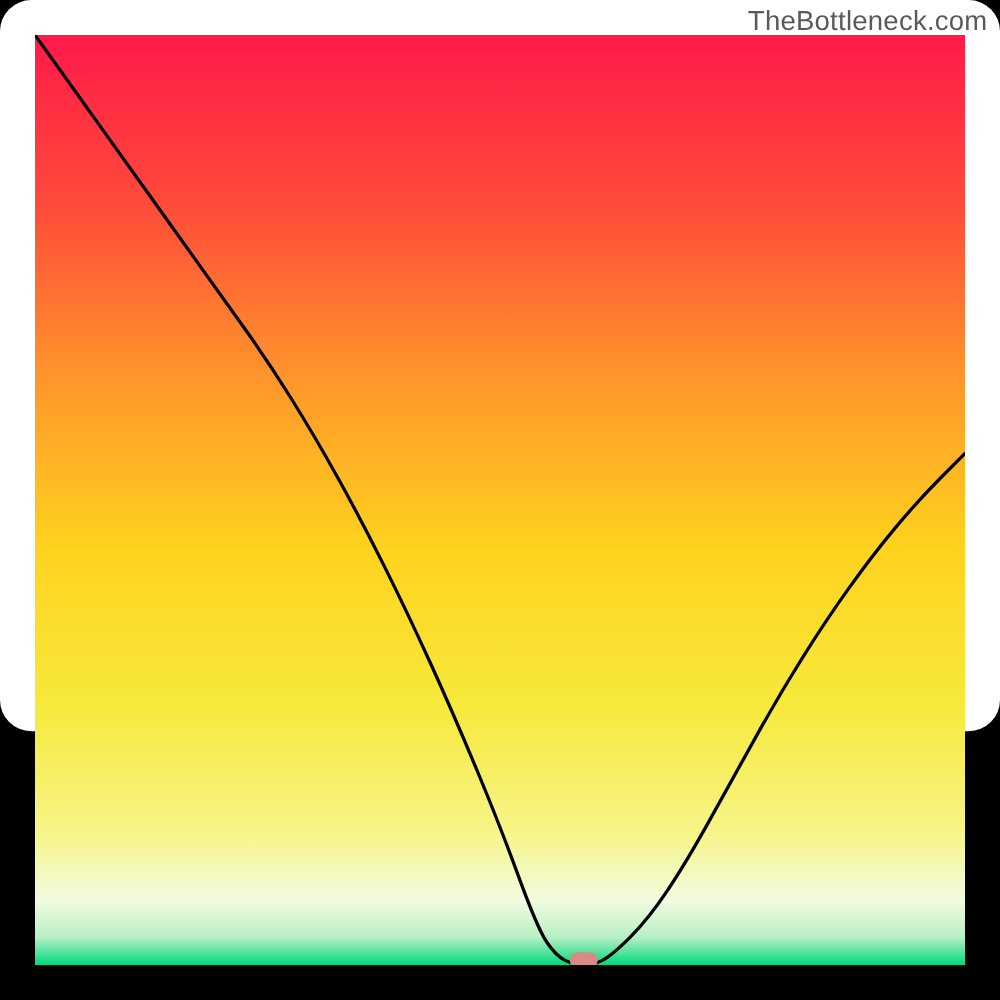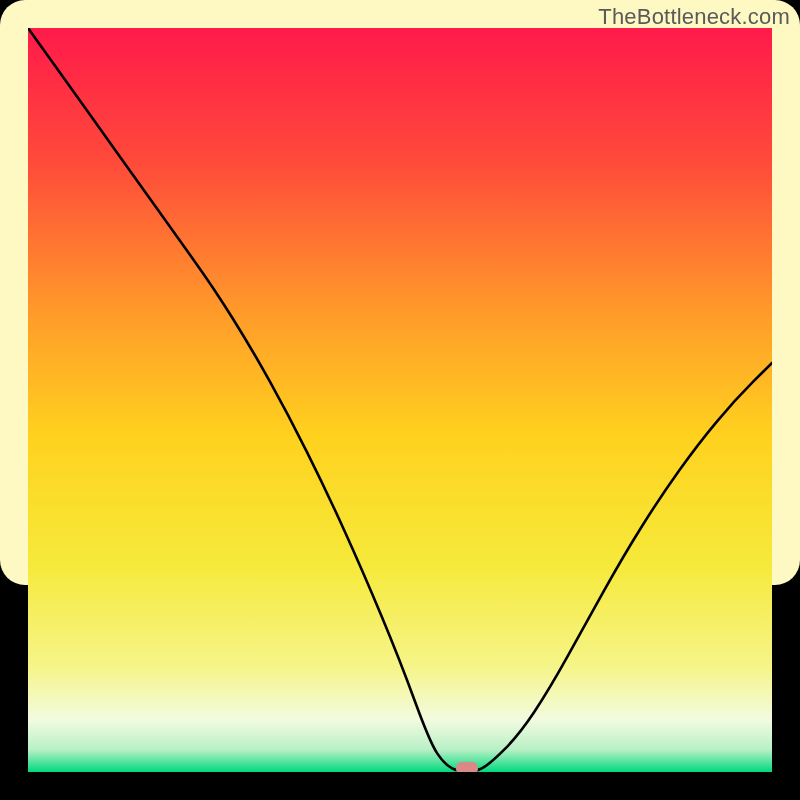--- a/index.html
+++ b/index.html
@@ -8,21 +8,21 @@
     width: 800px;
     height: 800px;
     background: #000;
     font-family: Arial, Helvetica, sans-serif;
     overflow: hidden;
   }
   .container {
     position: relative;
     width: 800px;
     height: 585px;
-    background: #fef9c3;
+    background: #ffffff;
     border-radius: 25px;
   }
   .watermark {
     position: absolute;
     top: 4px;
     right: 10px;
     color: #5a5a5a;
     font-size: 22px;
     font-weight: 500;
     letter-spacing: 0.2px;

